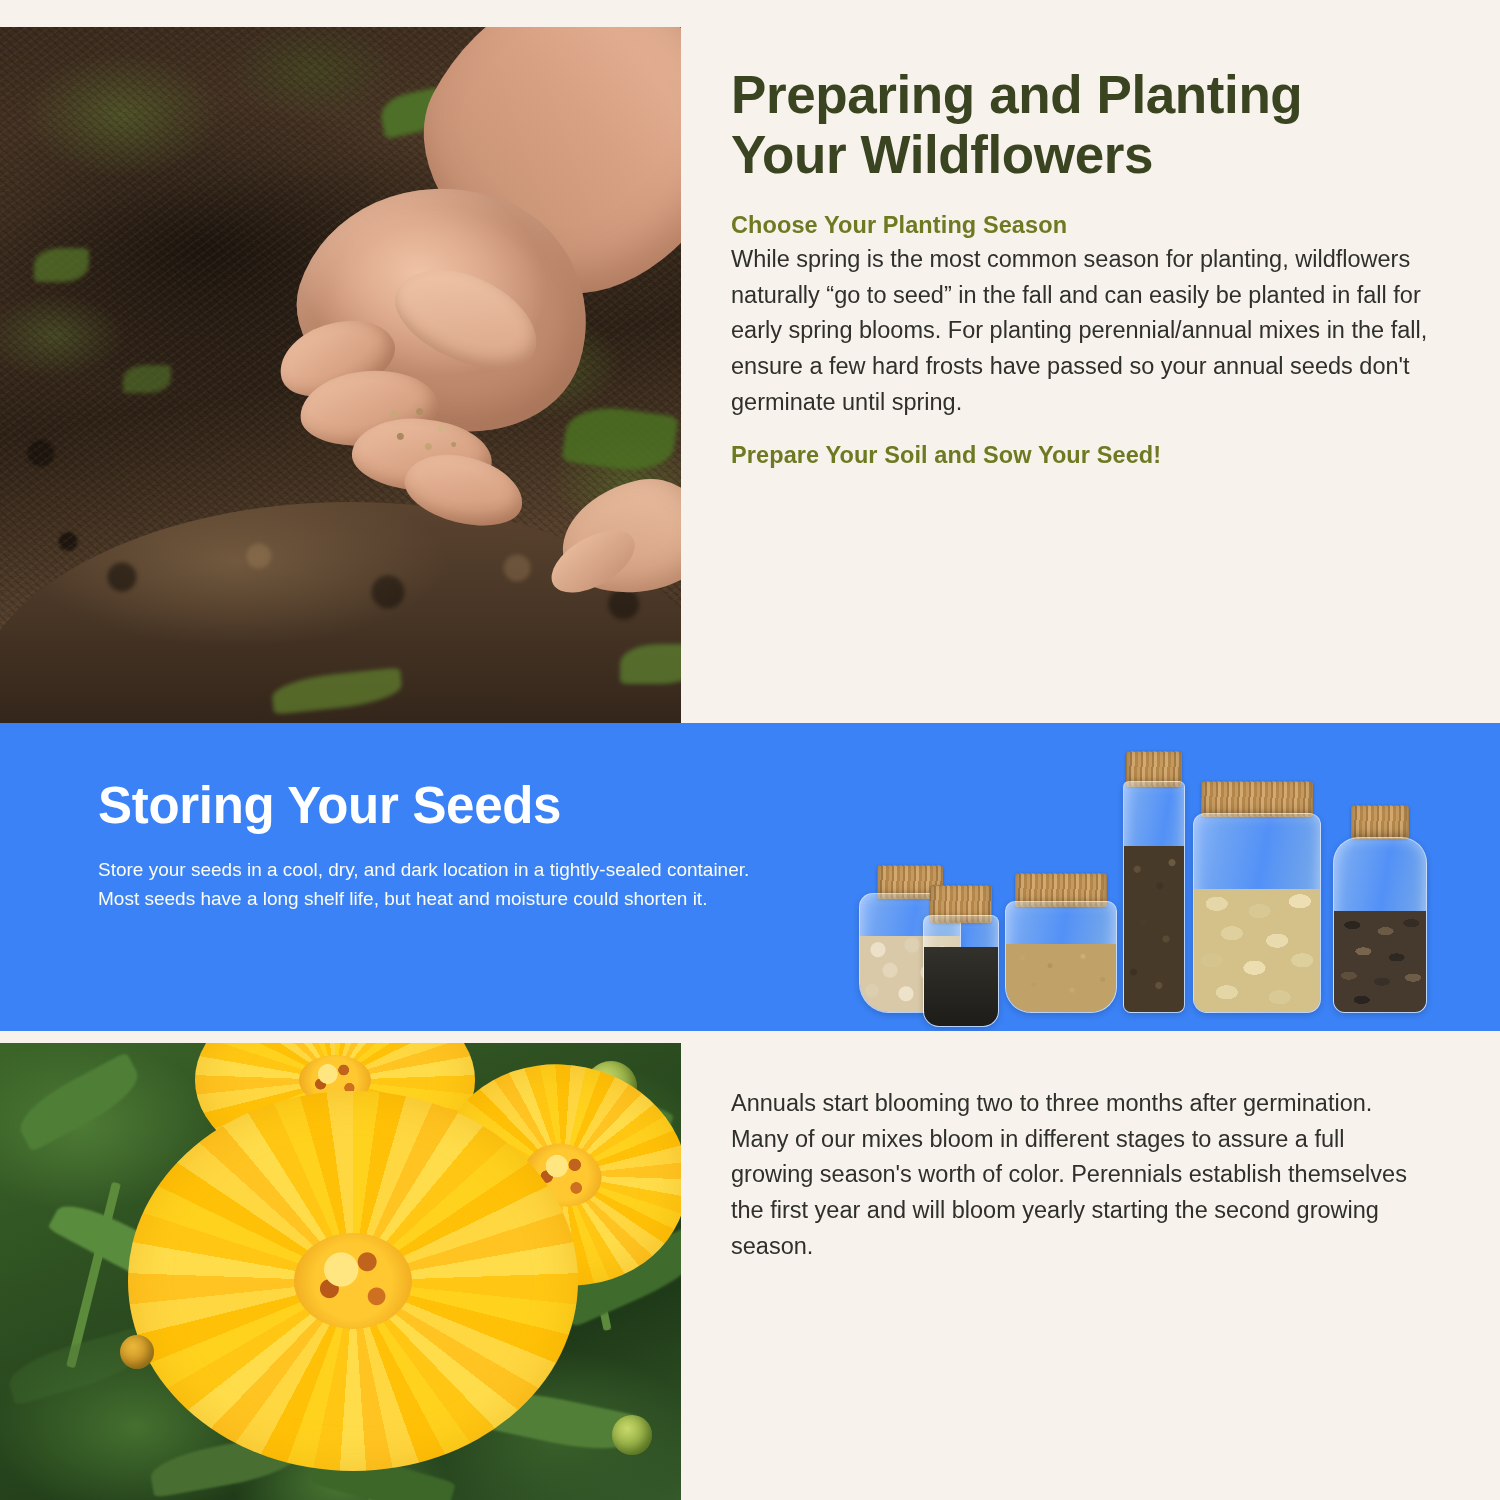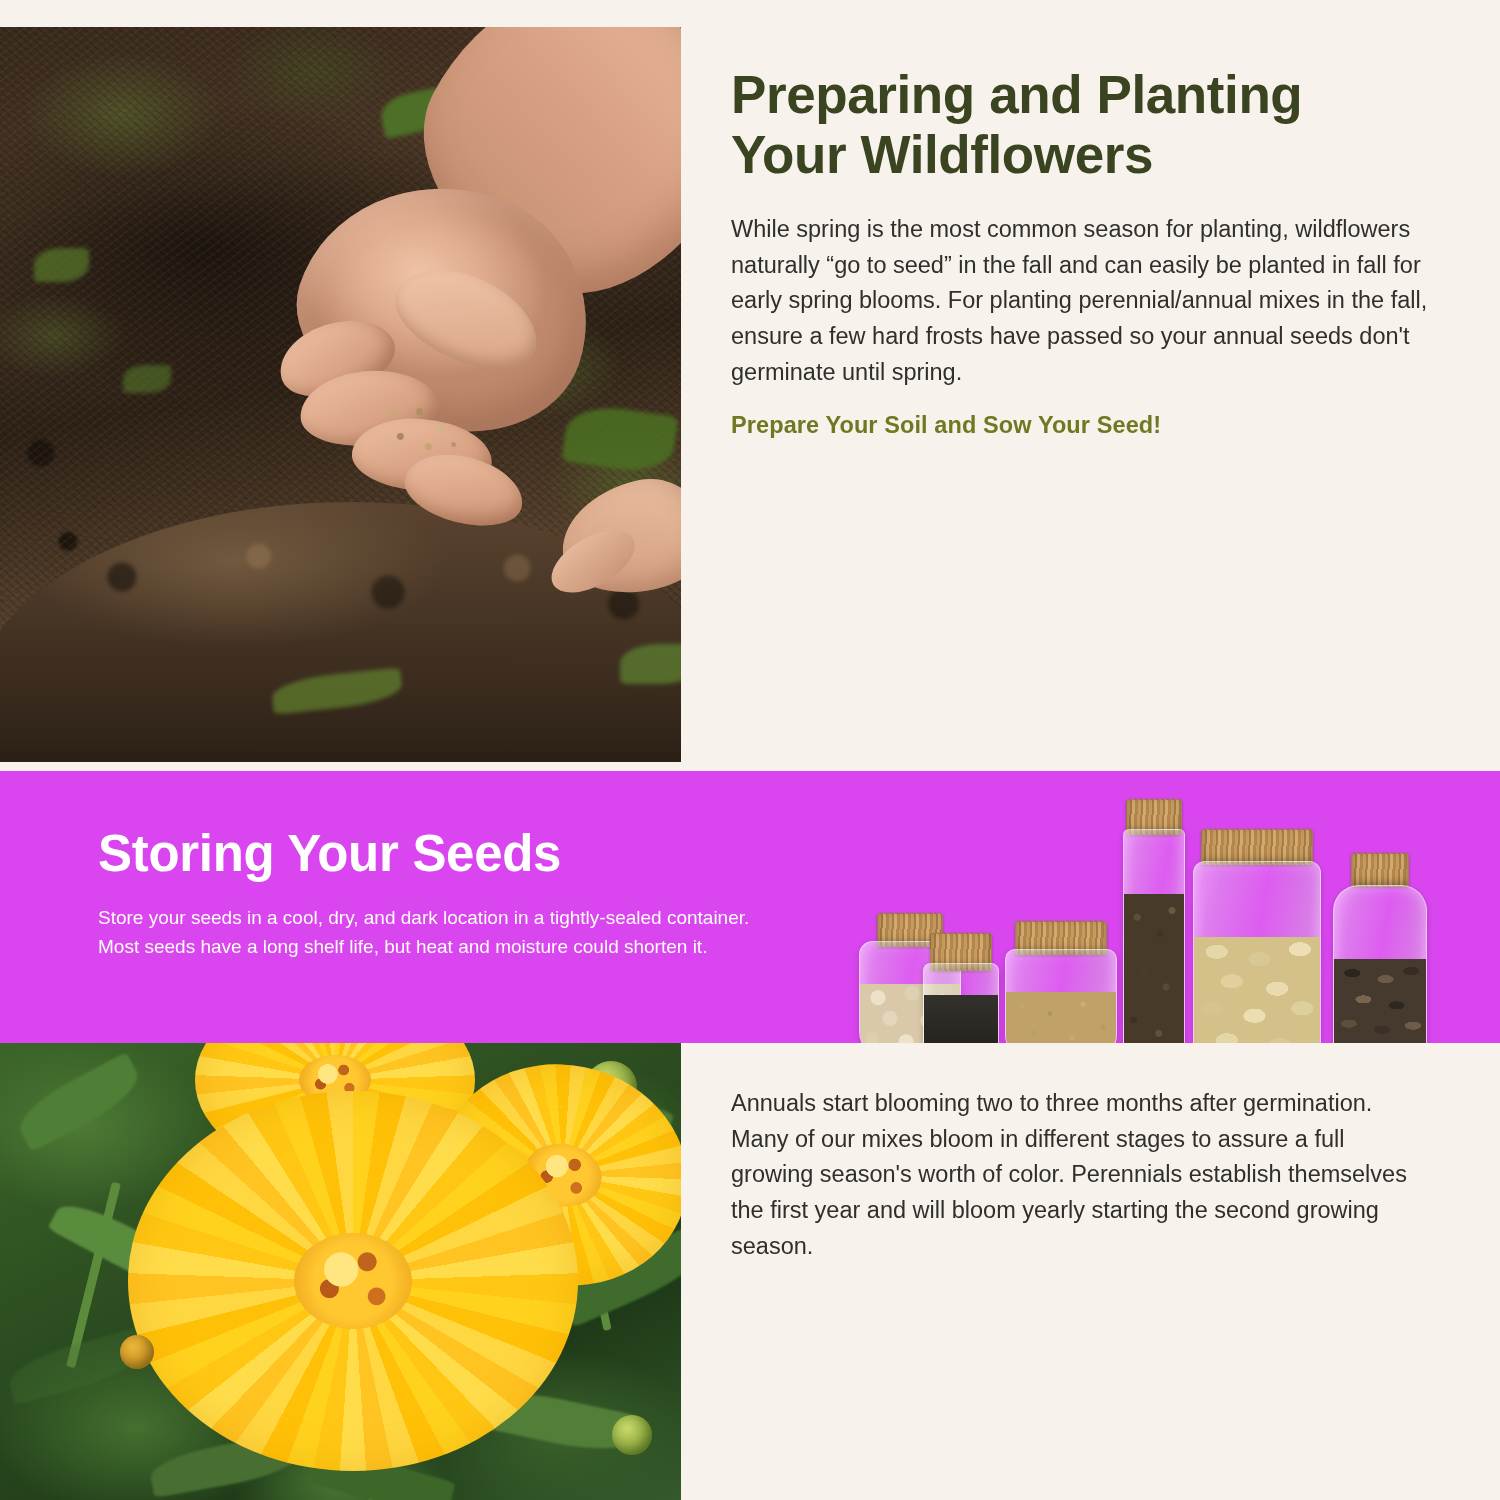--- a/index.html
+++ b/index.html
@@ -208,23 +208,23 @@
     font-size: 23.5px;
     line-height: 1.52;
     color: #2F2F2B;
     margin-bottom: 22px;
   }
   .body-text:last-child { margin-bottom: 0; }
 
   
   .section-green {
     position: absolute;
-    left: 0; top: 771px;
+    left: 0; top: 723px;
     width: 1500px; height: 308px;
-    background: #d946ef;
+    background: #3b82f6;
     overflow: hidden;
   }
   .green-text {
     position: absolute;
     left: 98px; top: 55px;
     width: 660px;
   }
   .h2 {
     font-size: 51px;
     font-weight: 700;
@@ -478,20 +478,21 @@
         <div class="finger f2"></div>
         <div class="finger f3"></div>
         <div class="finger f4"></div>
         <div class="seeds-in-hand"></div>
       </div>
     </div>
 
     <div class="text-top">
       <h1 class="h1">Preparing and Planting Your Wildflowers</h1>
 
+      <div class="subhead">Choose Your Planting Season</div>
       <p class="body-text">While spring is the most common season for planting, wildflowers naturally “go to seed” in the fall and can easily be planted in fall for early spring blooms. For planting perennial/annual mixes in the fall, ensure a few hard frosts have passed so your annual seeds don't germinate until spring.</p>
 
 
       <div class="subhead">Prepare Your Soil and Sow Your Seed!</div>
     </div>
   </div>
 
   <div class="section-green">
     <div class="green-text">
       <h2 class="h2">Storing Your Seeds</h2>

